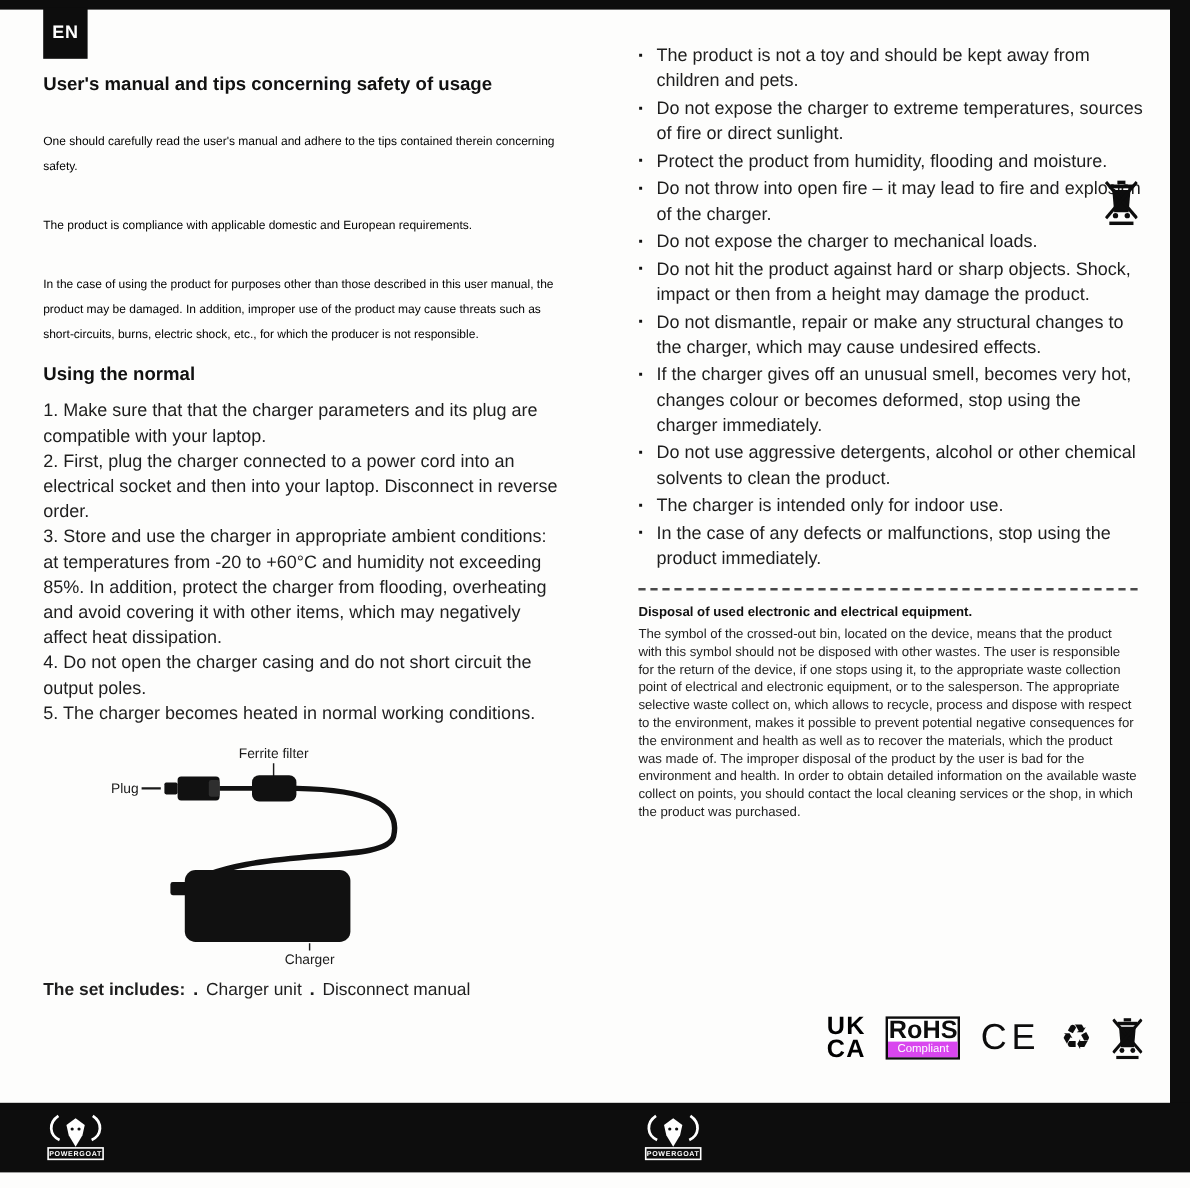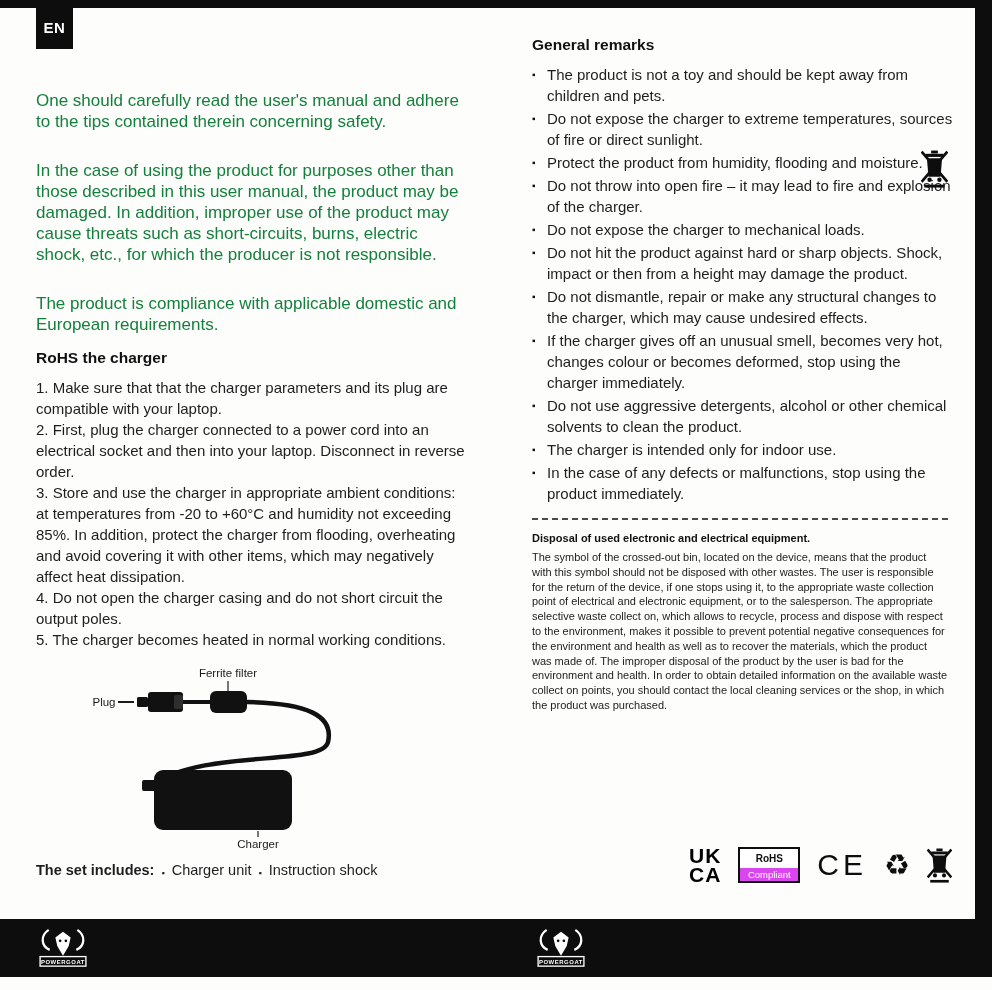--- a/index.html
+++ b/index.html
@@ -21,21 +21,21 @@
     position:absolute; left:36px; top:6px; width:37px; height:43px;
     background:#0d0d0d; color:#fff; font-weight:bold; font-size:15px;
     display:flex; align-items:center; justify-content:center; letter-spacing:0.5px;
   }
 
   .col-left  { position:absolute; left:36px;  top:62px; width:432px; }
   .col-right { position:absolute; left:532px; top:36px; width:422px; }
 
   h2 { font-size:15.5px; font-weight:bold; margin:0 0 10px 0; color:#111; }
   h3 { font-size:15.5px; font-weight:bold; margin:14px 0 10px 0; color:#111; }
-  .body-text { font-size:17px; line-height:21px; color:#15803d;margin-top:28px; }
+  .body-text { font-size:10px; line-height:21px; color:#000000;margin-top:28px; }
   .steps p { font-size:15px; line-height:21px; color:#1e1e1e; margin:0; }
 
   ul.remarks { list-style:none; }
   ul.remarks li {
     position:relative; padding-left:15px; font-size:15px; line-height:21px;
     color:#1e1e1e; margin-bottom:2px;
   }
   ul.remarks li .mk {
     position:absolute; left:0; top:0; font-size:10px; line-height:21px; color:#111;
   }
@@ -54,46 +54,47 @@
   .set-line .mk { font-size:9px; position:relative; top:0px; }
 
   .bin-top-right { position:absolute; left:921px; top:150px; }
 
   .marks-row {
     position:absolute; left:532px; top:846px; width:420px;
     display:flex; justify-content:flex-end; align-items:center; gap:17px;
   }
   .ukca { display:flex; flex-direction:column; font-weight:bold; font-size:21px; line-height:19px; letter-spacing:1px; color:#000000; }
   .rohs { border:2.5px solid #0d0d0d; width:62px; text-align:center; background:#fff; }
-  .rohs-top { font-weight:bold; font-size:10px; line-height:19px; color:#0d0d0d; }
+  .rohs-top { font-weight:bold; font-size:21px; line-height:19px; color:#0d0d0d; }
   .rohs-bottom { background:#d946ef; color:#fff; font-size:9.5px; line-height:13px; }
   .ce { font-size:30px; font-weight:500; letter-spacing:4px; color:#0d0d0d; }
   .recycle { font-size:29px; color:#0d0d0d; line-height:30px; }
 
   .goat-logo { position:absolute; top:8px; }
   .goat-1 { left:34px; }
   .goat-2 { left:532px; }
 </style>
 </head>
 <body>
 
 <div class="page">
 
   <div class="bar-top"></div>
   <div class="bar-right"></div>
 
   <div class="en-badge">EN</div>
 
   <div class="col-left">
+    <h2>User's manual and tips concerning safety of usage</h2>
 
     <div class="body-text">One should carefully read the user's manual and adhere to the tips contained therein concerning safety.</div>
+    <div class="body-text">The product is compliance with applicable domestic and European requirements.</div>
     <div class="body-text">In the case of using the product for purposes other than those described in this user manual, the product may be damaged. In addition, improper use of the product may cause threats such as short-circuits, burns, electric shock, etc., for which the producer is not responsible.</div>
-    <div class="body-text">The product is compliance with applicable domestic and European requirements.</div>
-
-    <h3>RoHS the charger</h3>
+
+    <h3>Using the normal</h3>
 
     <div class="steps">
       <p>1. Make sure that that the charger parameters and its plug are compatible with your laptop.</p>
       <p>2. First, plug the charger connected to a power cord into an electrical socket and then into your laptop. Disconnect in reverse order.</p>
       <p>3. Store and use the charger in appropriate ambient conditions: at temperatures from -20 to +60°C and humidity not exceeding 85%. In addition, protect the charger from flooding, overheating and avoid covering it with other items, which may negatively affect heat dissipation.</p>
       <p>4. Do not open the charger casing and do not short circuit the output poles.</p>
       <p>5. The charger becomes heated in normal working conditions.</p>
     </div>
 
 
@@ -126,26 +127,25 @@
         <line x1="182" y1="167" x2="182" y2="173" stroke="#1b1b1b" stroke-width="1.2"></line>
         <text x="182" y="184" font-size="11.5" fill="#1b1b1b" text-anchor="middle">Charger</text>
       </svg>
     </div>
 
     <div class="set-line">
       <span class="lbl">The set includes:</span>
       <span class="mk">▪</span>
       <span>Charger unit</span>
       <span class="mk">▪</span>
-      <span>Instruction shock</span>
+      <span>Disconnect manual</span>
     </div>
   </div>
 
   <div class="col-right">
-    <h2>General remarks</h2>
 
     <ul class="remarks">
       <li><span class="mk">▪</span><span>The product is not a toy and should be kept away from children and pets.</span></li>
       <li><span class="mk">▪</span><span>Do not expose the charger to extreme temperatures, sources of fire or direct sunlight.</span></li>
       <li><span class="mk">▪</span><span>Protect the product from humidity, flooding and moisture.</span></li>
       <li><span class="mk">▪</span><span>Do not throw into open fire – it may lead to fire and explosion of the charger.</span></li>
       <li><span class="mk">▪</span><span>Do not expose the charger to mechanical loads.</span></li>
       <li><span class="mk">▪</span><span>Do not hit the product against hard or sharp objects. Shock, impact or then from a height may damage the product.</span></li>
       <li><span class="mk">▪</span><span>Do not dismantle, repair or make any structural changes to the charger, which may cause undesired effects.</span></li>
       <li><span class="mk">▪</span><span>If the charger gives off an unusual smell, becomes very hot, changes colour or becomes deformed, stop using the charger immediately.</span></li>

